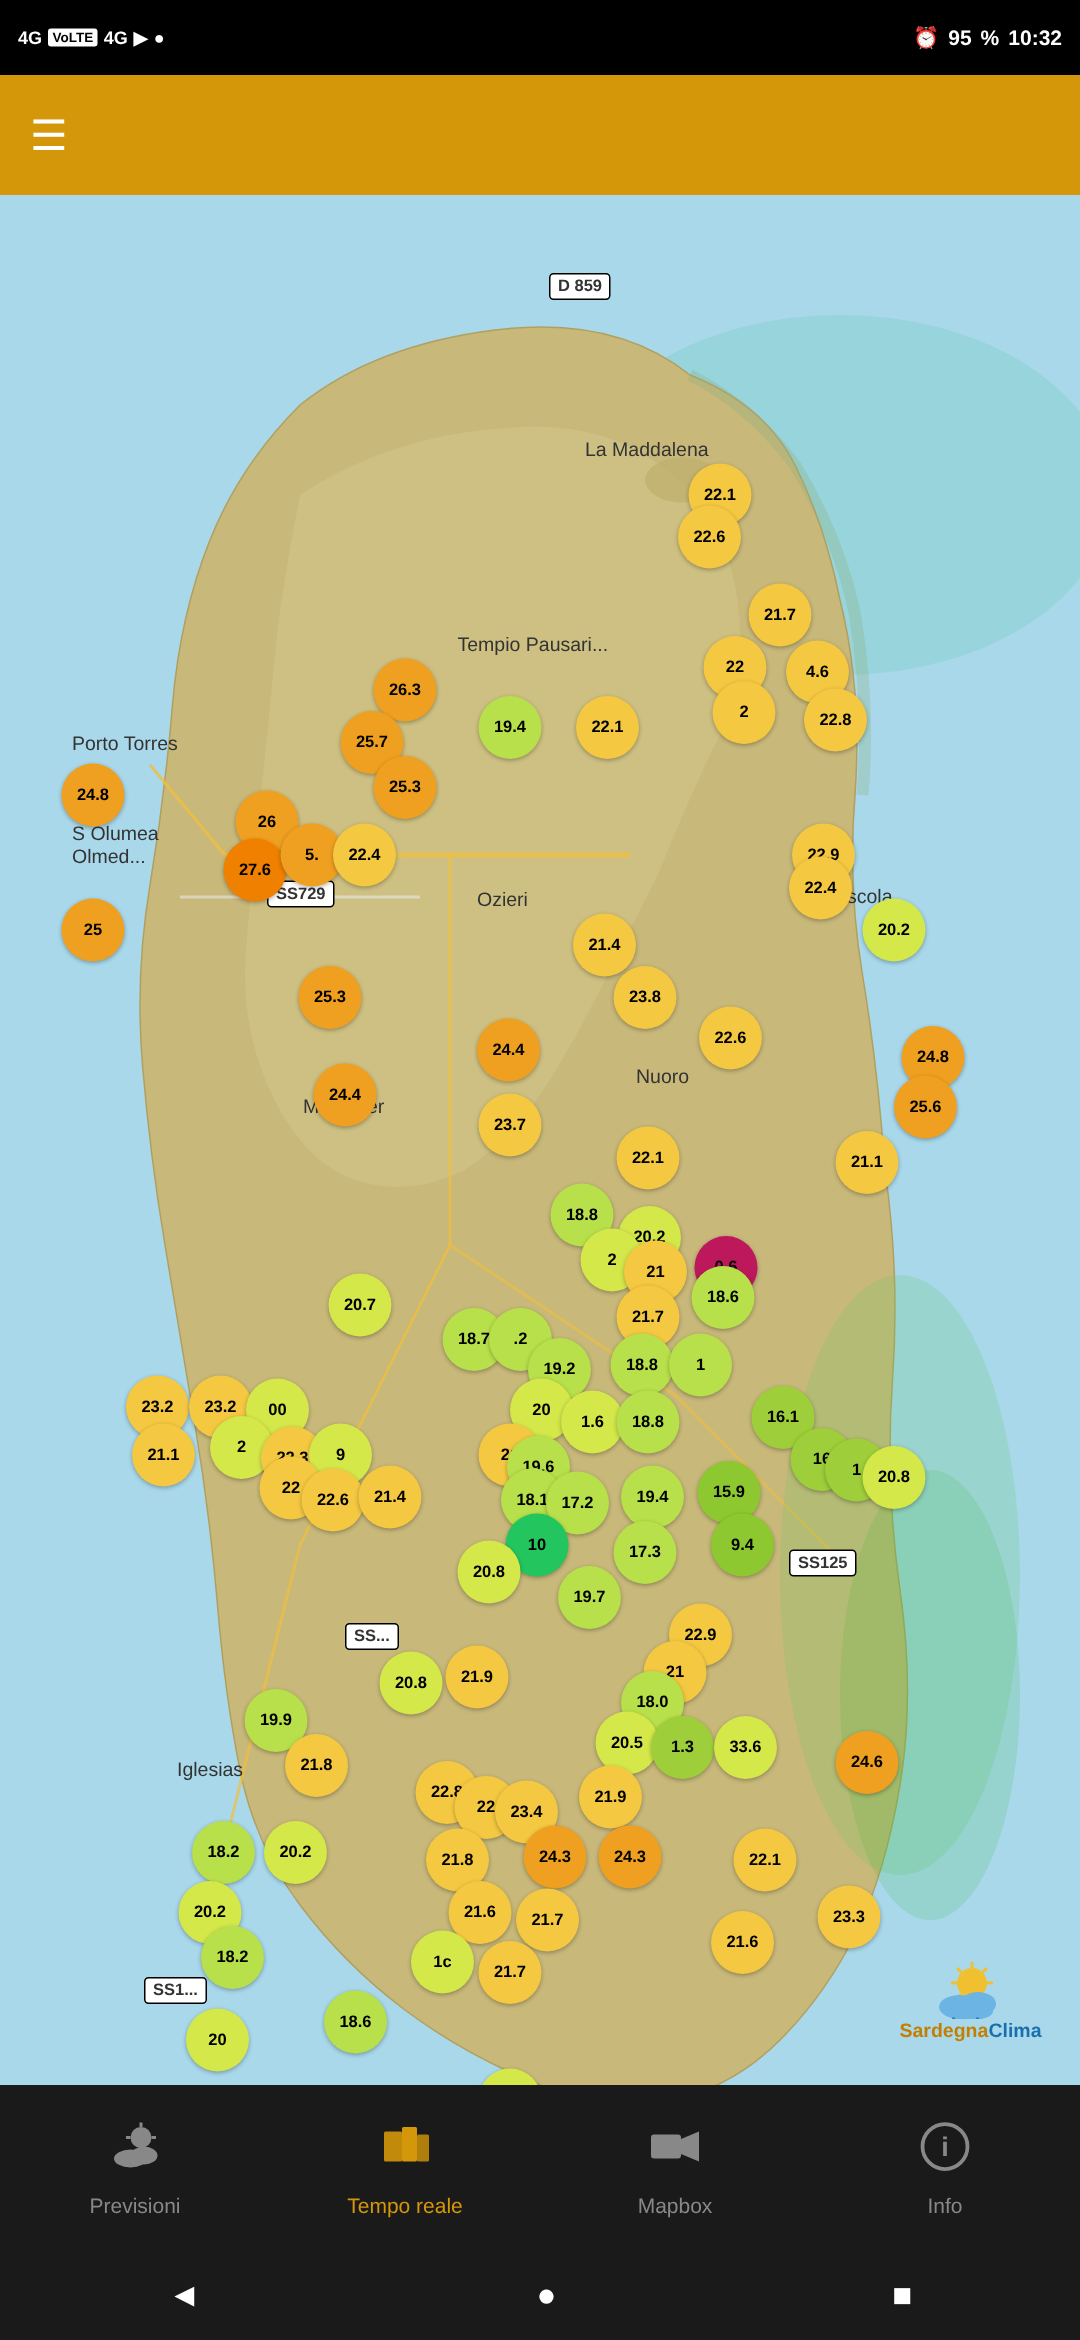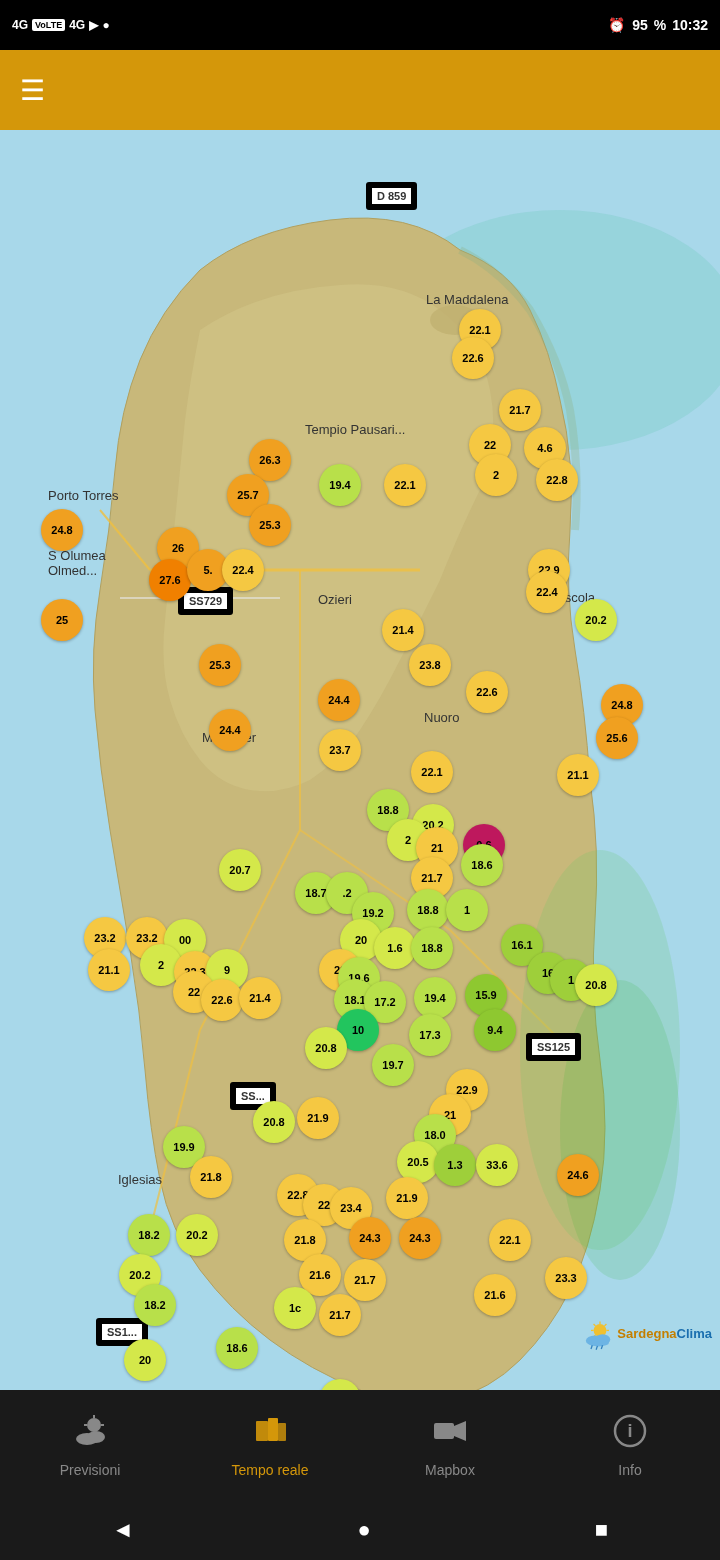--- a/index.html
+++ b/index.html
@@ -77,21 +77,21 @@
       min-height: 38px;
       text-align: center;
       line-height: 1;
       box-shadow: 0 1px 3px rgba(0,0,0,0.3);
     }
 
     
     .road-label {
       position: absolute;
       background: #fff;
-      border: 6px solid #000000;
+      border: 1px solid #000000;
       border-radius: 3px;
       padding: 2px 5px;
       font-size: 11px;
       color: #333;
       font-weight: bold;
     }
 
     
     .city-label {
       position: absolute;
@@ -101,21 +101,21 @@
     }
 
     
     .sardegna-logo {
       position: absolute;
       bottom: 30px;
       right: 10px;
       width: 130px;
       height: 70px;
       display: flex;
-      flex-direction: row;
+      flex-direction: column;
       align-items: center;
       justify-content: center;
     }
     .sardegna-logo-text {
       font-size: 13px;
       font-weight: bold;
     }
     .sardegna-logo-text span:first-child { color: #c47f00; }
     .sardegna-logo-text span:last-child { color: #1a6faf; }
 
@@ -217,21 +217,21 @@
     <line x1="120" y1="468" x2="280" y2="468" stroke="#e8e8e8" stroke-width="2" opacity="0.6"></line>
 
     <path d="M 460,120 Q 500,140 530,180 Q 560,230 570,280 Q 580,340 575,400" fill="none" stroke="#90b080" stroke-width="8" opacity="0.3"></path>
 
     <ellipse cx="600" cy="920" rx="80" ry="200" fill="rgba(100,200,100,0.2)"></ellipse>
     <ellipse cx="620" cy="1000" rx="60" ry="150" fill="rgba(50,180,50,0.15)"></ellipse>
 
     <ellipse cx="455" cy="190" rx="25" ry="15" fill="#c0b070" opacity="0.8"></ellipse>
   </svg>
 
-  <div class="city-label" style="left:390px;top:162px;margin-left:36px;">La Maddalena</div>
+  <div class="city-label" style="left:390px;top:162px;">La Maddalena</div>
   <div class="city-label" style="left:305px;top:292px;">Tempio Pausari...</div>
   <div class="city-label" style="left:48px;top:358px;">Porto Torres</div>
   <div class="city-label" style="left:48px;top:418px;">S Olumea<br>Olmed...</div>
   <div class="city-label" style="left:318px;top:462px;">Ozieri</div>
   <div class="city-label" style="left:543px;top:460px;">Siniscola</div>
   <div class="city-label" style="left:202px;top:600px;">Macomer</div>
   <div class="city-label" style="left:424px;top:580px;">Nuoro</div>
   <div class="city-label" style="left:118px;top:1042px;">Iglesias</div>
 
   <div class="road-label" style="left:178px;top:457px;">SS729</div>

